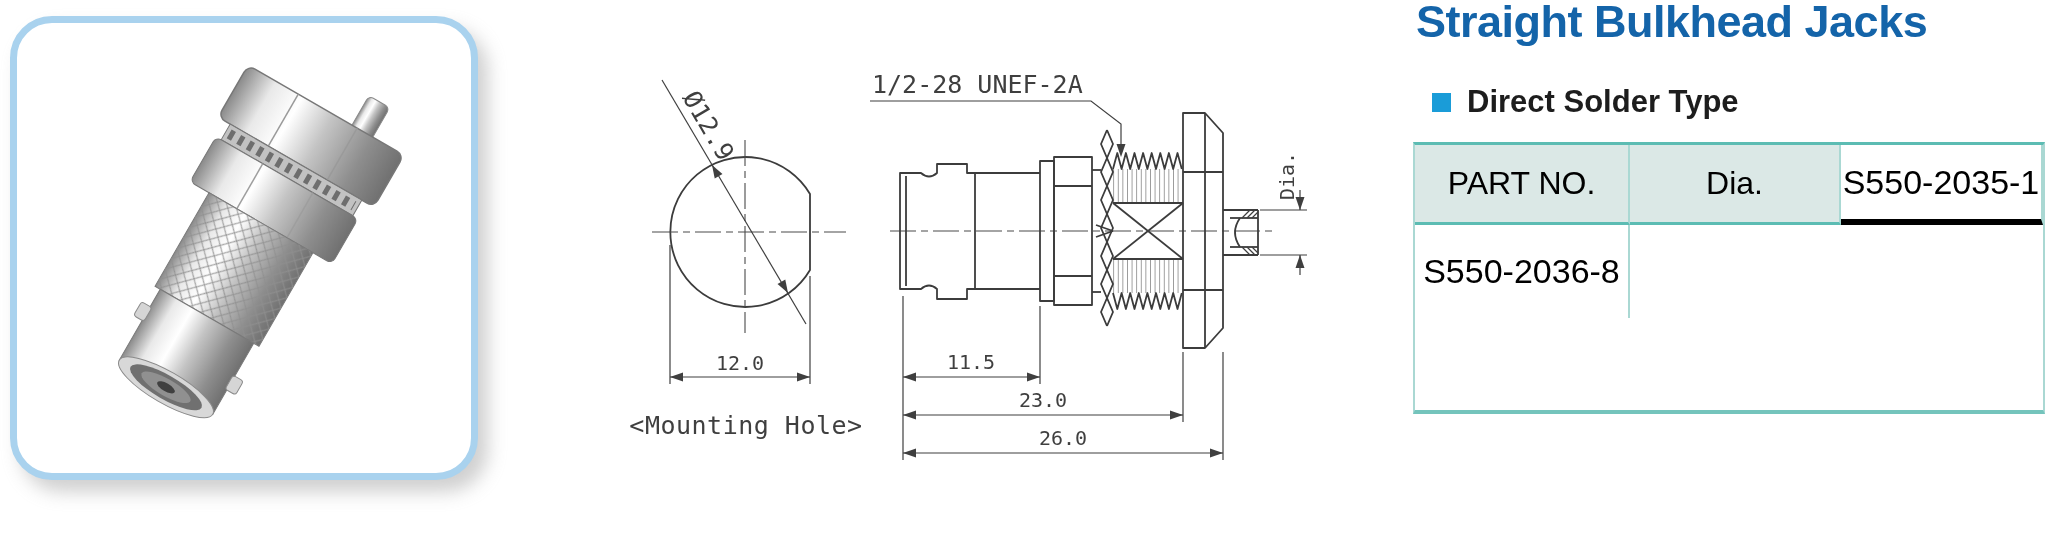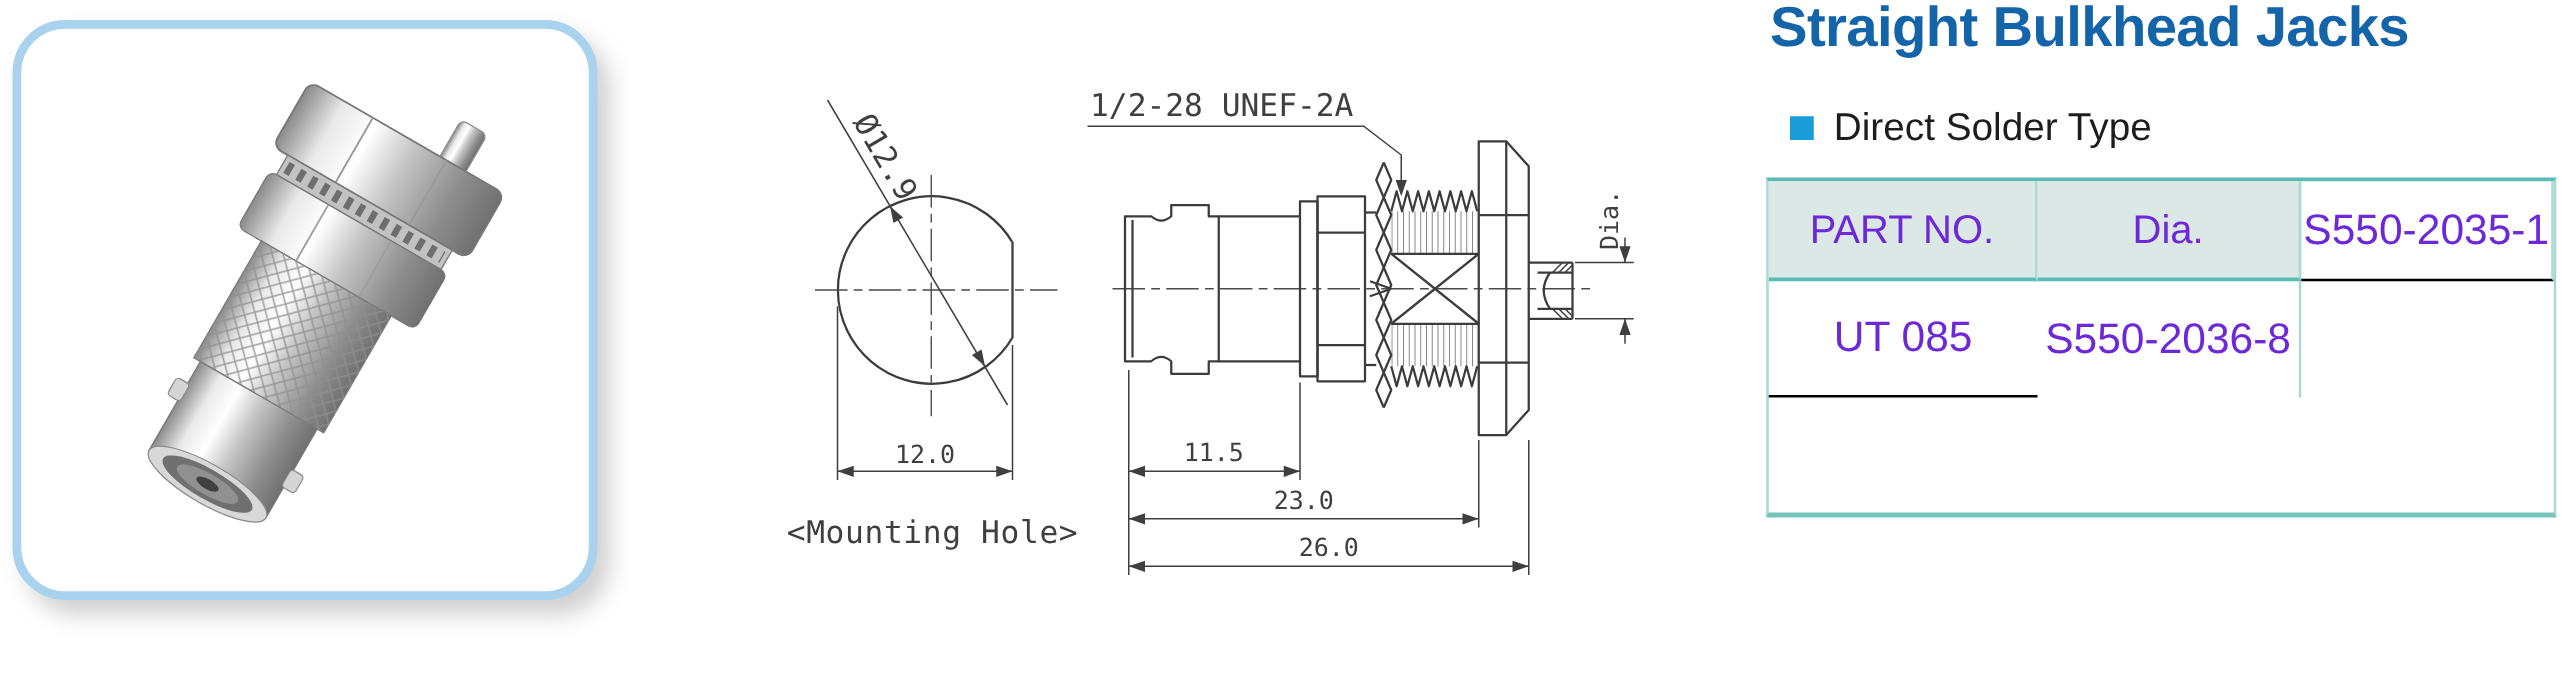--- a/index.html
+++ b/index.html
@@ -17,33 +17,33 @@
   .tech-drawing text{fill:#3f3f3f;font-family:"DejaVu Sans Mono", monospace;}
   .oline{stroke:#3c3c3c;stroke-width:1.8;fill:none;stroke-linejoin:round;}
   .dline{stroke:#3f3f3f;stroke-width:1.2;fill:none;}
   .cline{stroke:#4a4a4a;stroke-width:1.1;fill:none;stroke-dasharray:26 5 7 5;}
   .arw{fill:#3f3f3f;stroke:none;}
 
   
   .title{position:absolute;left:1416px;top:-4px;font-size:45px;font-weight:bold;
     color:#1464a9;letter-spacing:-0.5px;white-space:nowrap;}
   .subtitle{position:absolute;left:1432px;top:84px;display:flex;align-items:center;
-    font-size:31px;color:#1d1d1d;white-space:nowrap;}
+    font-size:31px;color:#1d1d1d;white-space:nowrap;font-weight:bold;}
   .bullet{width:19px;height:19px;background:#1a9cd8;margin-right:16px;flex:none;}
 
   .spec-table{position:absolute;left:1413px;top:142px;display:grid;
     grid-template-columns:215px 211px 202px;grid-template-rows:80px 93px 92px;
     border-top:3px solid #5cbcb3;border-bottom:4px solid #74c4bc;
     border-left:2px solid #aad8d3;border-right:2px solid #aad8d3;}
   .cell{display:flex;align-items:center;justify-content:center;box-sizing:border-box;
-    color:#6d28d9;white-space:nowrap;}
+    color:#000000;white-space:nowrap;}
   .th{background:#dbe8e6;border-bottom:3px solid #5cbcb3;font-size:32px;}
   .td{font-size:34px;}
   .c1,.c2{border-right:2px solid #aad8d3;}
-  .r1{border-bottom:2px solid #000000;}
+  .r1{border-bottom:6px solid #000000;}
 </style>
 </head>
 <body>
 
 <div class="page">
 
   <div class="photo-frame">
     <svg width="450" height="446" viewBox="0 0 450 446">
       <defs>
         <linearGradient id="met" x1="0" y1="0" x2="1" y2="0">
@@ -189,18 +189,17 @@
   <div class="subtitle">
     <span class="bullet"></span>
     <span>Direct Solder Type</span>
   </div>
 
   <div class="spec-table">
     <div class="cell th c1">PART NO.</div>
     <div class="cell th c2">Dia.</div>
 
     <div class="cell td c1 r1">S550-2035-1</div>
-    <div class="cell td c3 r1">UT 085</div>
 
     <div class="cell td c1 r2">S550-2036-8</div>
   </div>
 
 </div>
 
 </body></html>

